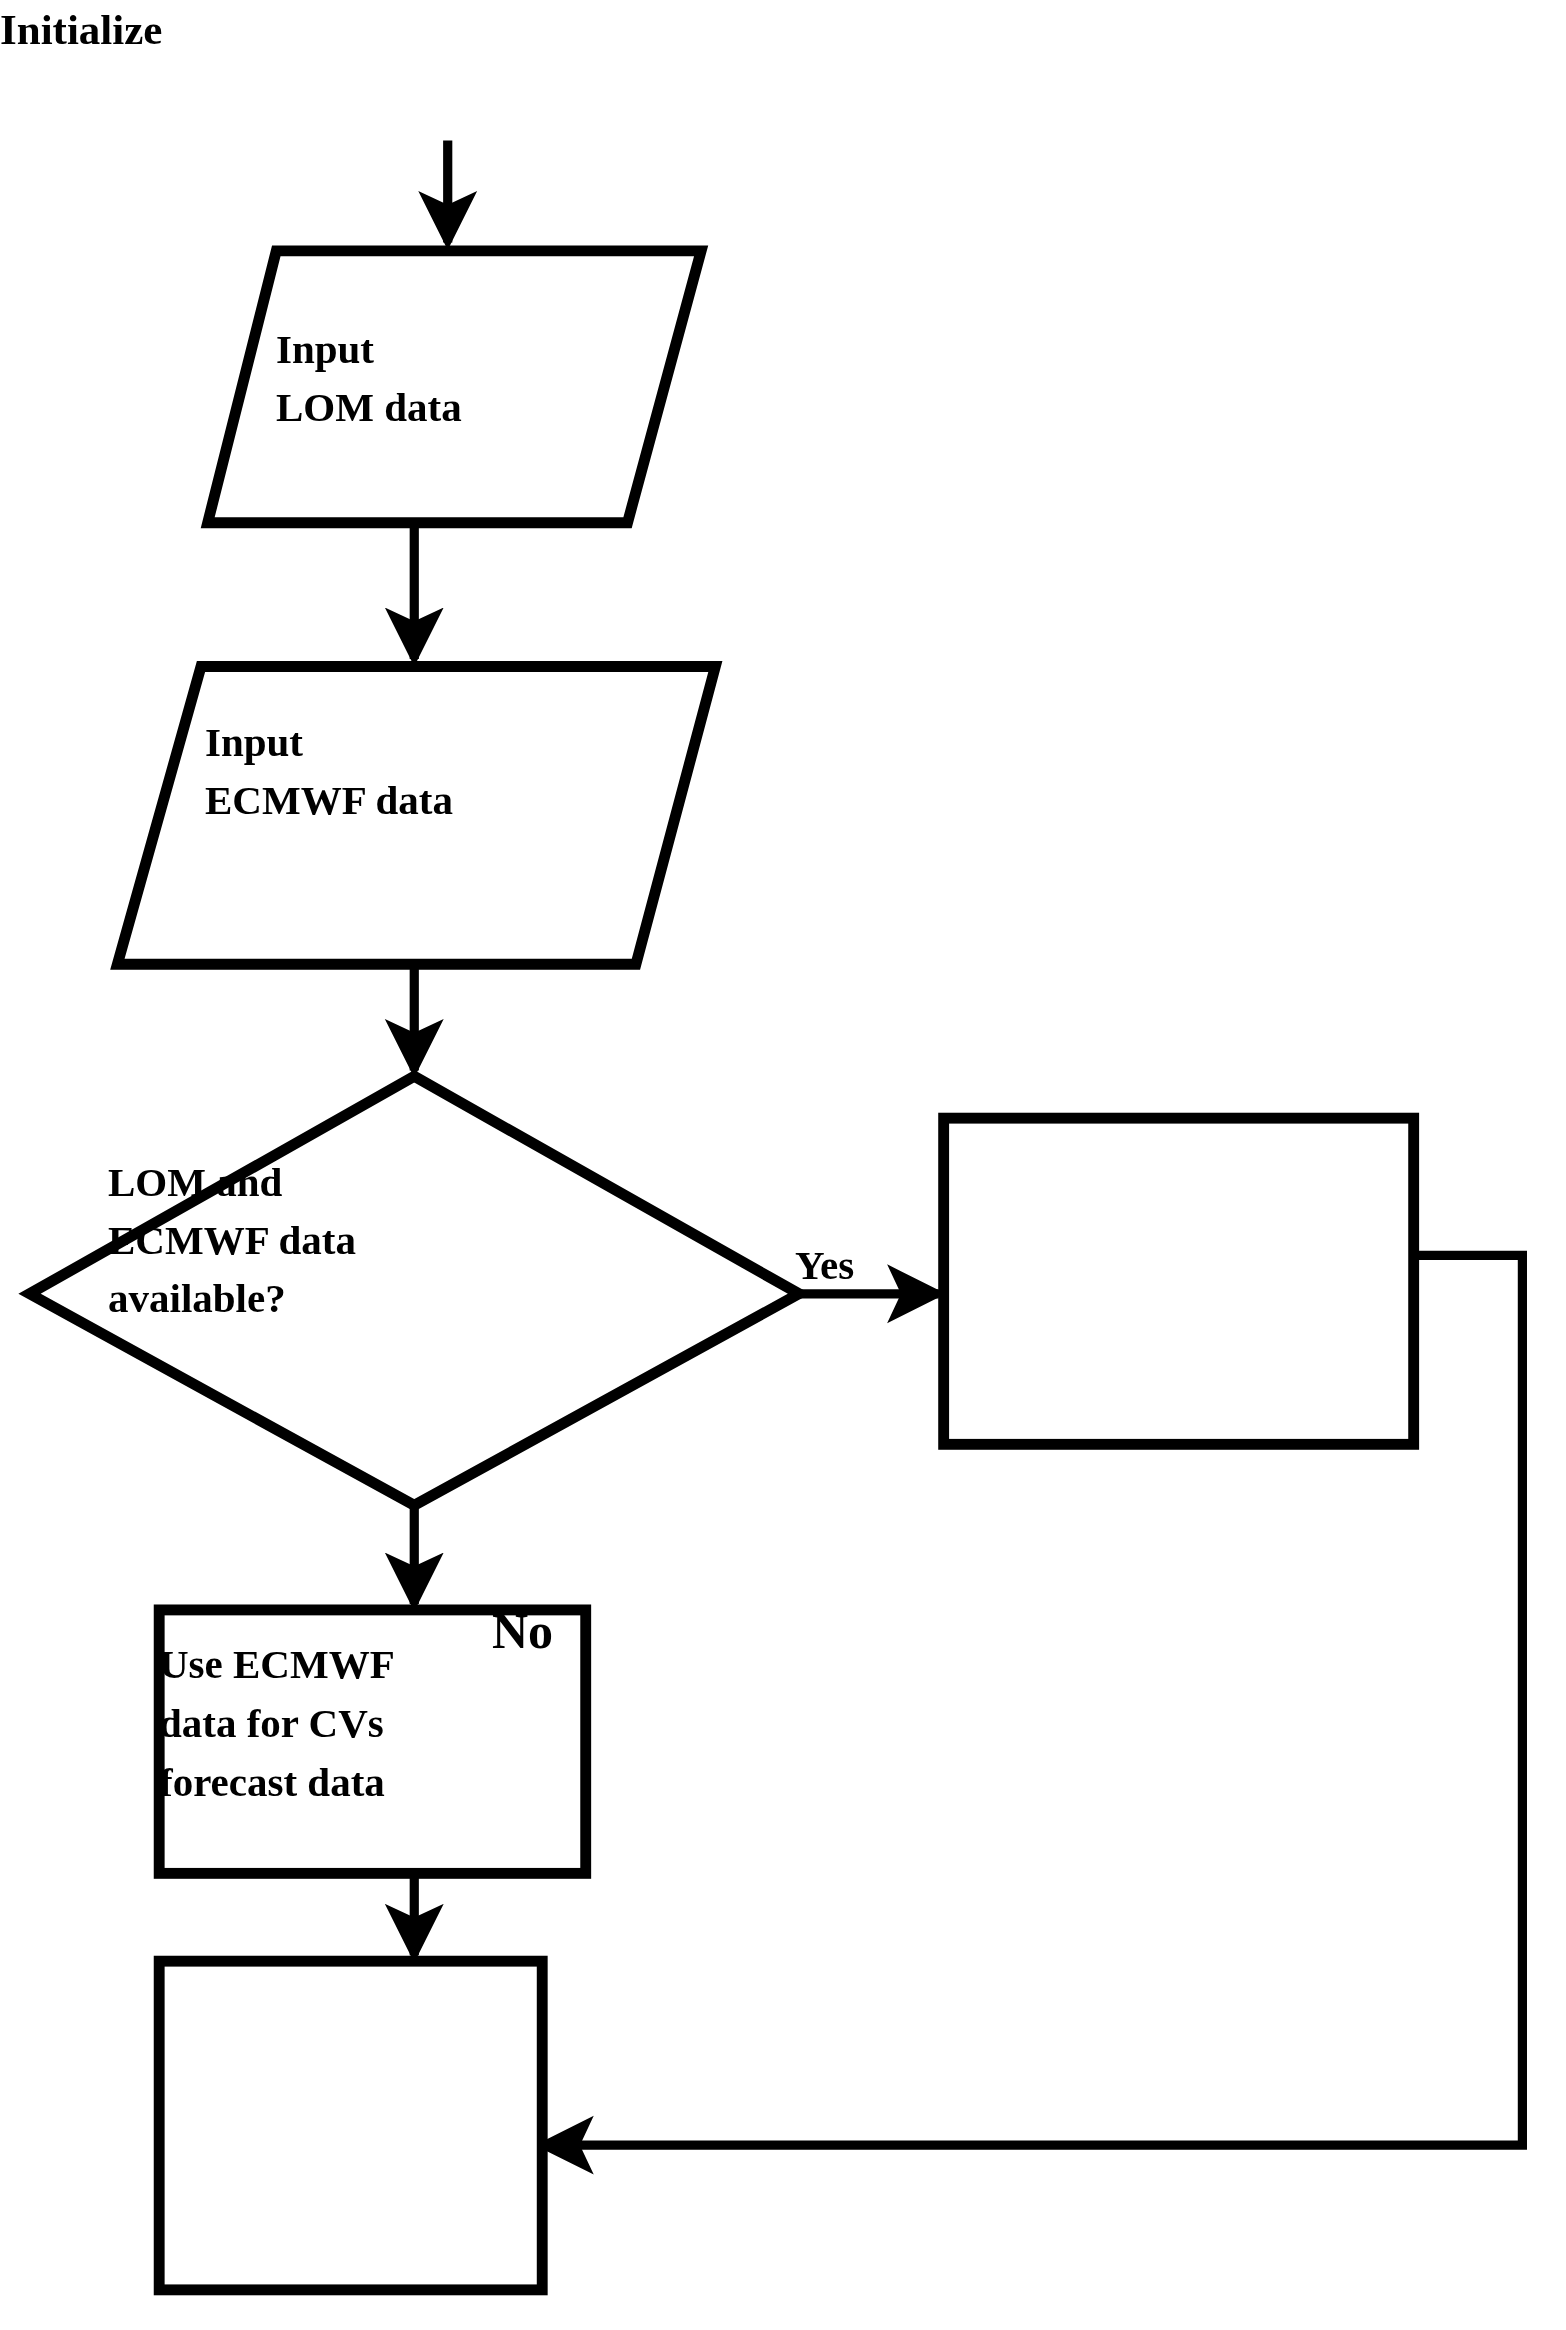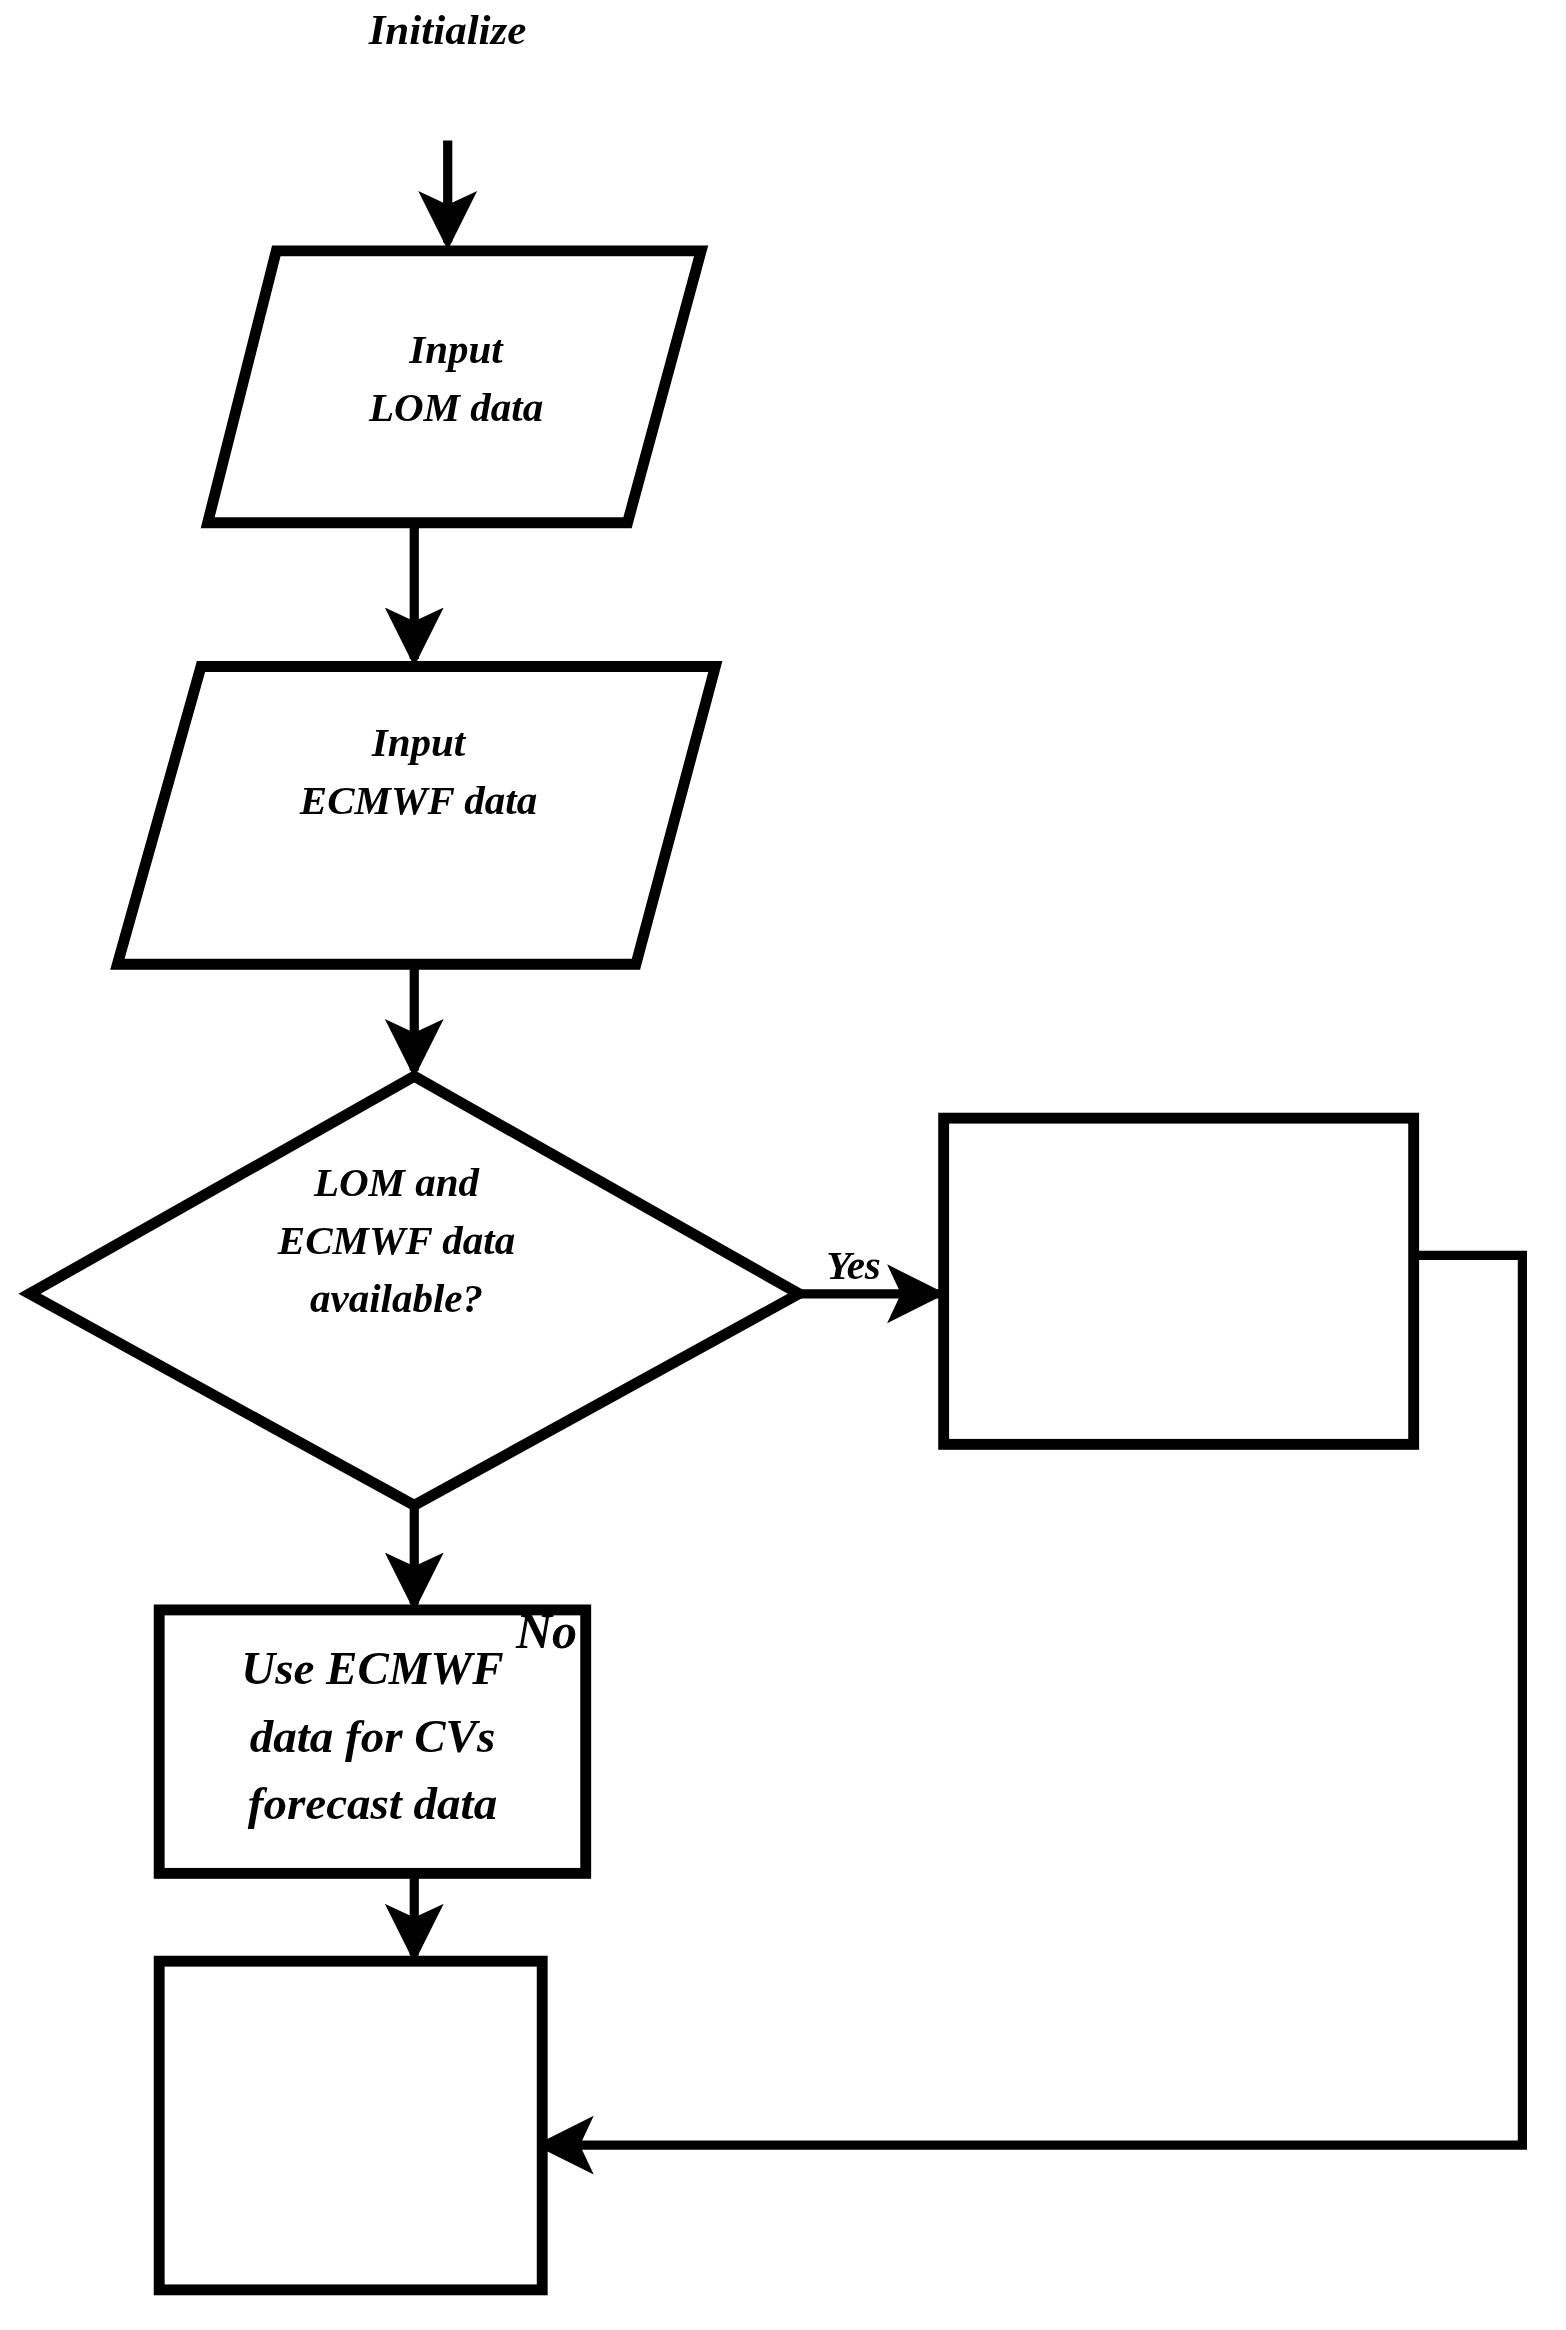--- a/index.html
+++ b/index.html
@@ -1,27 +1,27 @@
 <!DOCTYPE html>
 <html style="font-size:13.4px"><head>
 <meta charset="utf-8">
 <style>
   html,body{margin:0;padding:0;background:#ffffff;}
   #stage{position:relative;width:1567px;height:2330px;background:#ffffff;overflow:hidden;
          font-family:"Liberation Serif","DejaVu Serif",serif;}
   #flow-svg{position:absolute;left:0;top:0;width:1567px;height:2330px;}
-  .node-label{position:absolute;color:#000;font-weight:bold;text-align:center;
+  .node-label{position:absolute;color:#000;font-weight:bold;
               font-family:"Liberation Serif","DejaVu Serif",serif;line-height:1.42;
-              white-space:pre-line;pointer-events:none;font-style:italic;}
+              white-space:pre-line;pointer-events:none;}
   #page-title{left:0;top:6.7px;width:895px;font-size:43px;line-height:1.05;}
   #lbl-input-lom{left:276px;top:320px;width:360px;font-size:41px;}
   #lbl-input-ecmwf{left:205px;top:713px;width:427px;font-size:41px;}
   #lbl-decision{left:108px;top:1153px;width:577px;font-size:41px;}
   #lbl-forecast{left:945px;top:1136px;width:468px;font-size:41px;line-height:1.36;}
-  #lbl-use-ecmwf{left:159px;top:1635px;width:427px;font-size:47px;line-height:1.44;}
+  #lbl-use-ecmwf{left:159px;top:1635px;width:427px;font-size:41px;line-height:1.44;}
   #lbl-simulate{left:146px;top:1989px;width:393px;font-size:41px;line-height:1.44;}
   #lbl-yes{left:795px;top:1236px;width:117px;font-size:41px;}
   #lbl-no{left:492px;top:1596px;width:109px;font-size:50px;}
 </style>
 </head>
 <body>
 
 <div id="stage">
 
   <svg id="flow-svg" viewBox="0 0 1873 2786" xmlns="http://www.w3.org/2000/svg">

